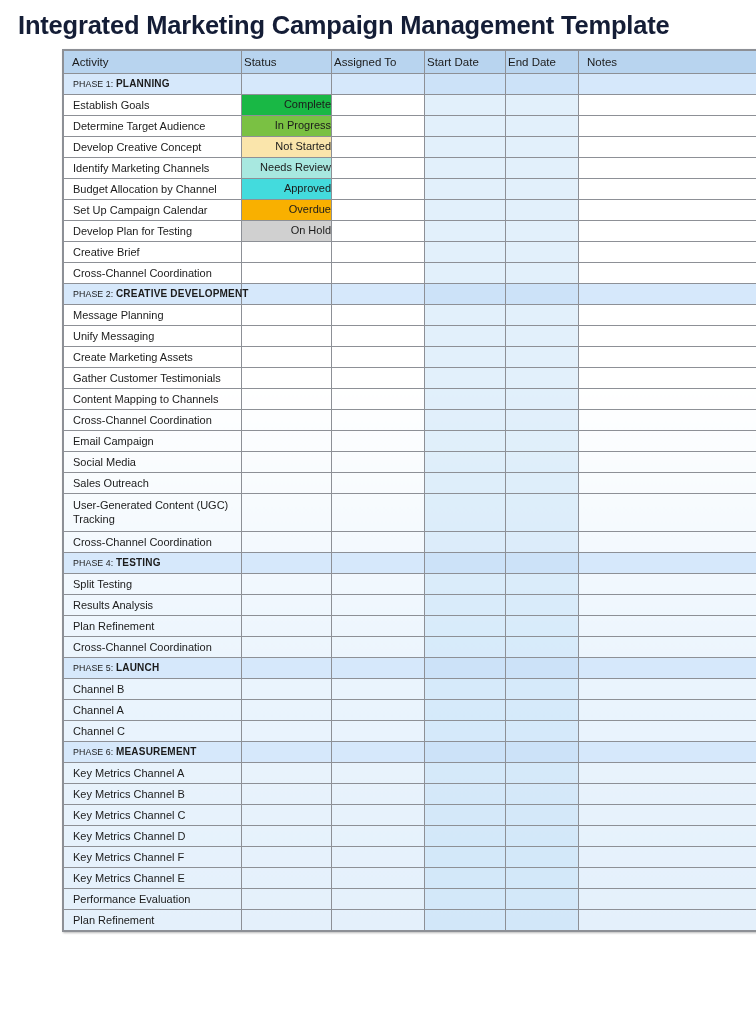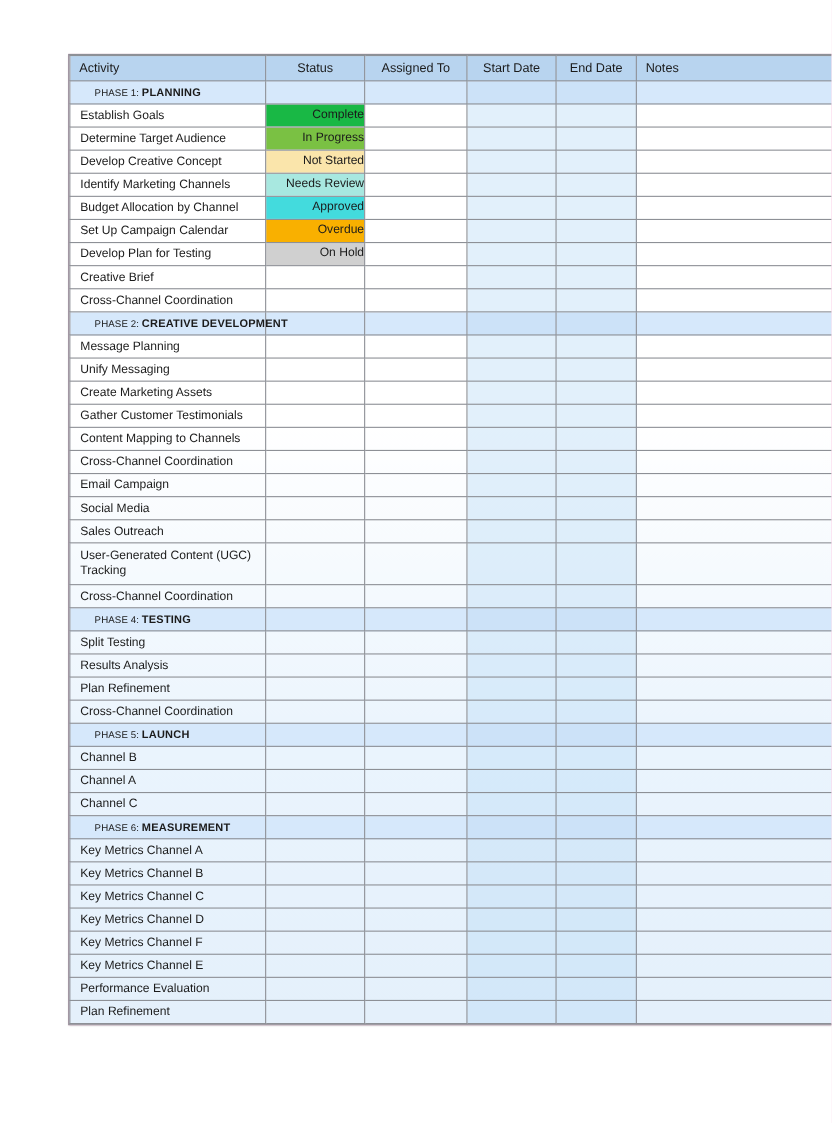--- a/index.html
+++ b/index.html
@@ -68,36 +68,36 @@
 
   
   thead th {
     background: #b8d4ef;
     height: 23px;
     font-size: 11.5px;
     color: #1b1b1b;
     font-weight: normal;
   }
   thead th .hcell { padding: 0 8px; }
-  thead th.ctr .hcell { text-align: center; padding: 0 2px; }
+  thead th.ctr .hcell { padding: 0 2px; }
 
   
   td .cell { padding: 1px 8px; line-height: 13px; }
   td.activity .cell { padding-left: 9px; }
   td.ctr .cell { text-align: center; padding: 0 2px; }
 
   
   td.tint-date { background-color: rgba(185,219,245,0.42); }
   thead th.tint-date { background: #b8d4ef; }
 
   
   tr.phase td { background-color: #d6e8fb; height: 21px; }
   tr.phase td.tint-date { background-color: #cce2f8; }
   td.phase-cell .cell {
-    padding-left: 22px;
+    padding-left: 9px;
     font-size: 8.8px;
     letter-spacing: 0.1px;
     color: #1b1b1b;
     white-space: nowrap;
   }
   td.phase-cell .phase-name {
     font-size: 10px;
     font-weight: bold;
     letter-spacing: 0.2px;
   }
@@ -116,20 +116,21 @@
     font-size: 11px;
     color: #1b1b1b;
   }
   td.status.filled { padding: 0; }
 </style>
 </head>
 <body>
 
 <div id="page">
 
+  <div id="title">Integrated Marketing Campaign Management Template</div>
 
   <div id="table-wrap">
     <table>
       <colgroup>
         <col class="c-activity">
           <col class="c-status">
           <col class="c-assigned">
         <col class="c-start">
           <col class="c-end">
           <col class="c-notes">

